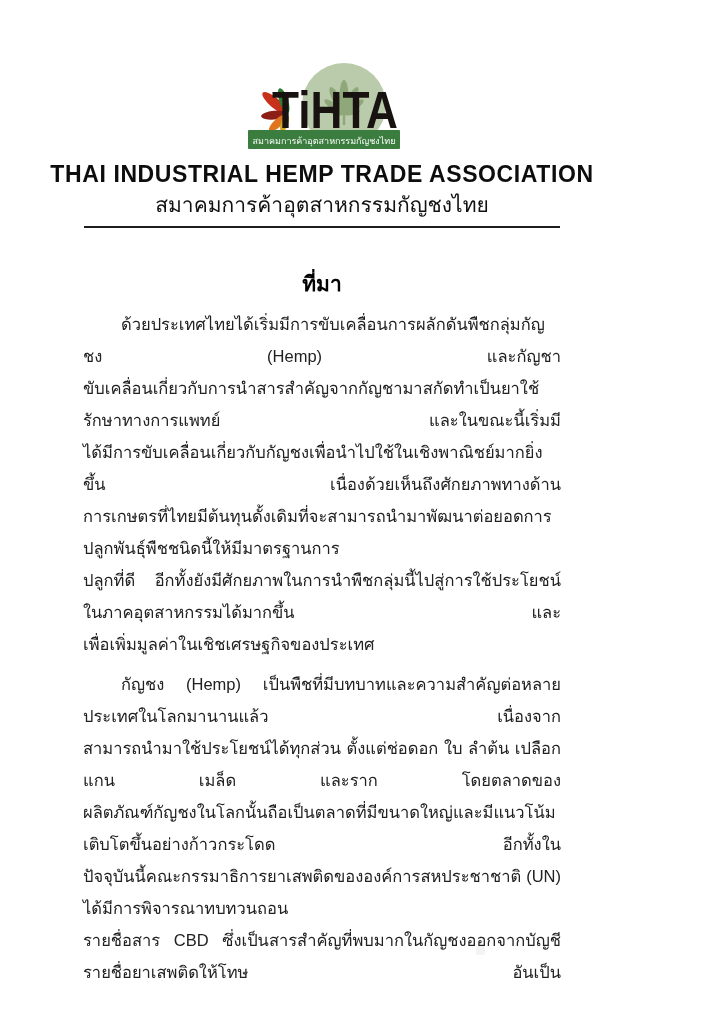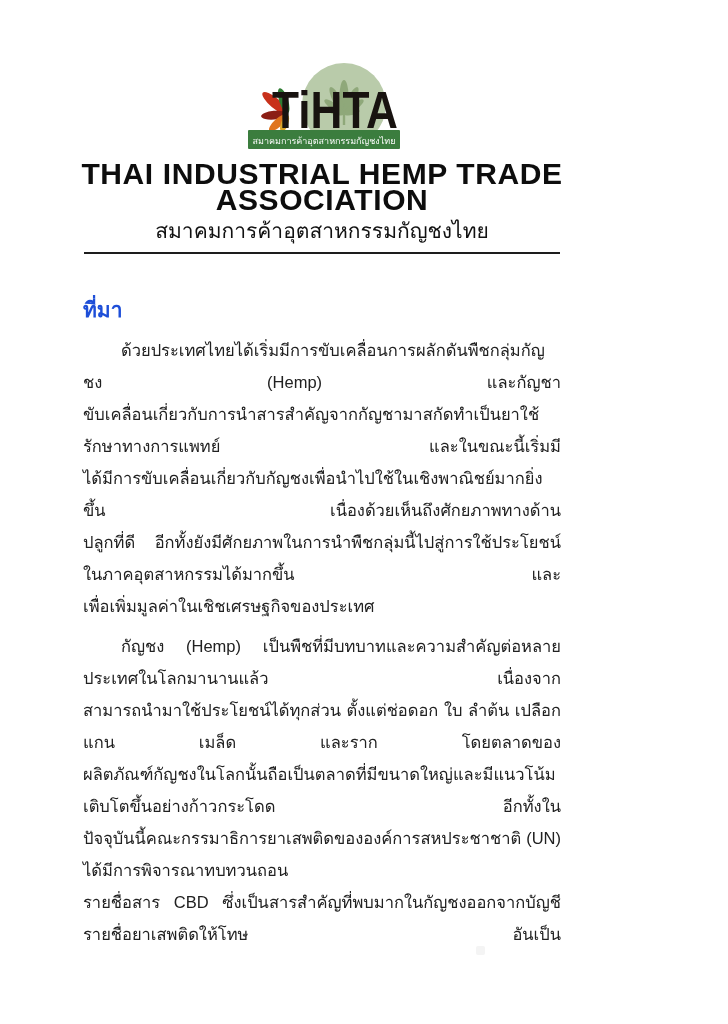--- a/index.html
+++ b/index.html
@@ -12,21 +12,21 @@
     font-family:"Liberation Sans","DejaVu Sans",sans-serif;
     color:#1c1c1c;
   }
   .logo-wrap {
     width:160px; height:88px;
     margin:62px auto 0 auto;
   }
   .title-en {
     margin-top:11px;
     text-align:center;
-    font-size:30px;
+    font-size:23px;
     font-weight:bold;
     letter-spacing:0.6px;
     color:#0d0d0d;
     line-height:26px;
   }
   .title-th {
     margin-top:3px;
     text-align:center;
     font-size:21px;
     color:#111111;
@@ -34,22 +34,23 @@
   }
   .divider {
     margin:6px 84px 0 84px;
     border-top:2px solid #1d1d1d;
     height:0;
   }
   .section-heading {
     margin:43px 83px 0 83px;
     font-size:21px;
     font-weight:bold;
-    color:#1d4ed8;
+    color:#000000;
     line-height:26px;
+    text-align:center;
   }
   .body-text {
     margin:11px 83px 0 83px;
     font-size:16.5px;
     line-height:32px;
     color:#212121;
   }
   .para { margin:0 0 8px 0; }
   .para:last-child { margin-bottom:0; }
   .line {
@@ -131,20 +132,21 @@
   <div class="title-th">สมาคมการค้าอุตสาหกรรมกัญชงไทย</div>
   <div class="divider"></div>
 
   <div class="section-heading">ที่มา</div>
 
   <div class="body-text">
     <div class="para">
       <div class="line first">ด้วยประเทศไทยได้เริ่มมีการขับเคลื่อนการผลักดันพืชกลุ่มกัญชง (Hemp) และกัญชา</div>
       <div class="line">ขับเคลื่อนเกี่ยวกับการนำสารสำคัญจากกัญชามาสกัดทำเป็นยาใช้รักษาทางการแพทย์ และในขณะนี้เริ่มมี</div>
       <div class="line">ได้มีการขับเคลื่อนเกี่ยวกับกัญชงเพื่อนำไปใช้ในเชิงพาณิชย์มากยิ่งขึ้น เนื่องด้วยเห็นถึงศักยภาพทางด้าน</div>
+      <div class="line">การเกษตรที่ไทยมีต้นทุนดั้งเดิมที่จะสามารถนำมาพัฒนาต่อยอดการปลูกพันธุ์พืชชนิดนี้ให้มีมาตรฐานการ</div>
       <div class="line">ปลูกที่ดี อีกทั้งยังมีศักยภาพในการนำพืชกลุ่มนี้ไปสู่การใช้ประโยชน์ในภาคอุตสาหกรรมได้มากขึ้น และ</div>
       <div class="line last">เพื่อเพิ่มมูลค่าในเชิชเศรษฐกิจของประเทศ</div>
     </div>
     <div class="para">
       <div class="line first">กัญชง (Hemp) เป็นพืชที่มีบทบาทและความสำคัญต่อหลายประเทศในโลกมานานแล้ว เนื่องจาก</div>
       <div class="line">สามารถนำมาใช้ประโยชน์ได้ทุกส่วน ตั้งแต่ช่อดอก ใบ ลำต้น เปลือก แกน เมล็ด และราก โดยตลาดของ</div>
       <div class="line">ผลิตภัณฑ์กัญชงในโลกนั้นถือเป็นตลาดที่มีขนาดใหญ่และมีแนวโน้มเติบโตขึ้นอย่างก้าวกระโดด อีกทั้งใน</div>
       <div class="line">ปัจจุบันนี้คณะกรรมาธิการยาเสพติดขององค์การสหประชาชาติ (UN) ได้มีการพิจารณาทบทวนถอน</div>
       <div class="line">รายชื่อสาร CBD ซึ่งเป็นสารสำคัญที่พบมากในกัญชงออกจากบัญชีรายชื่อยาเสพติดให้โทษ อันเป็น</div>
 

